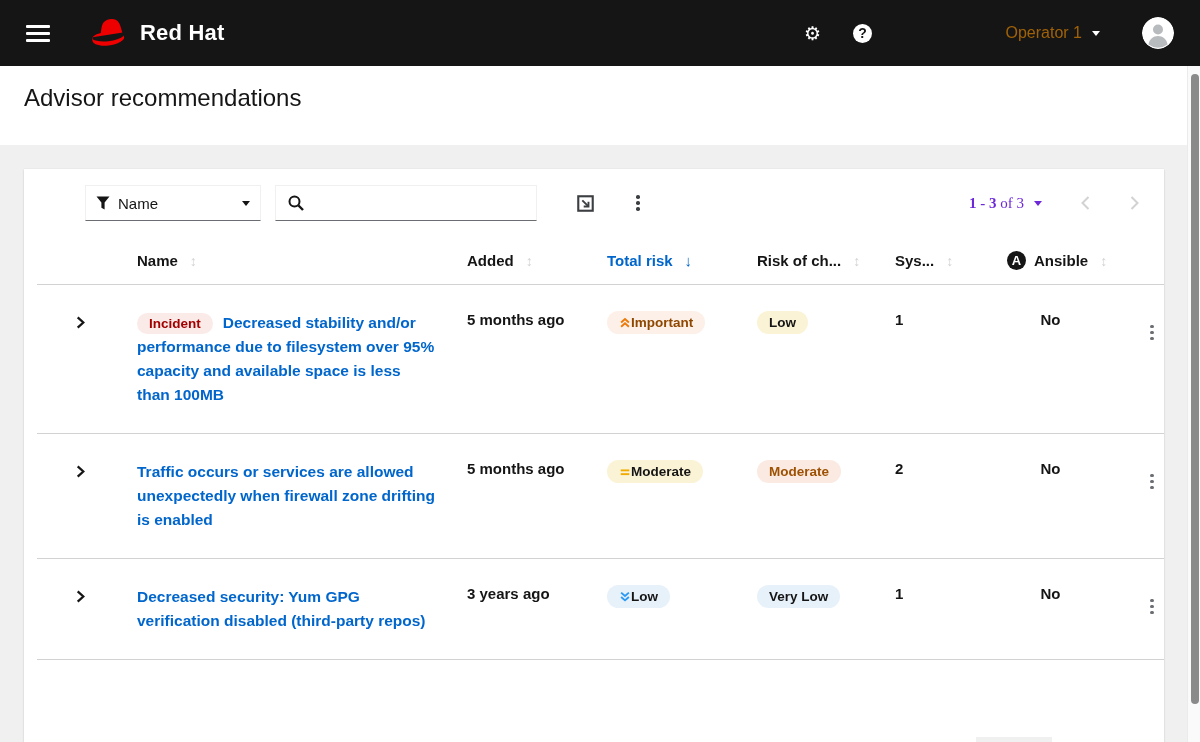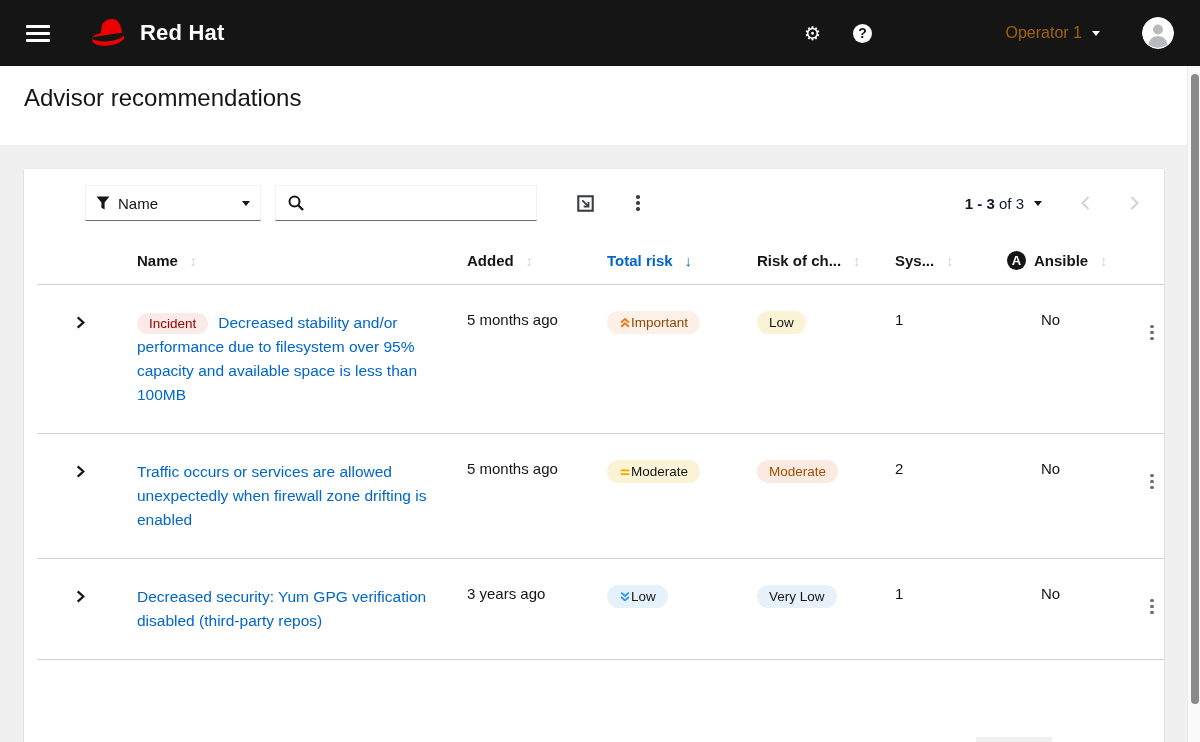--- a/index.html
+++ b/index.html
@@ -38,40 +38,40 @@
   .filter-select .caret { color:#151515; margin-left:auto; }
   .search-box { display:flex; align-items:center; width:262px; height:36px; margin-left:14px; background:#fff;
     border:1px solid #f0f0f0; border-bottom:1px solid #6a6e73; }
   .search-box input { border:none; outline:none; flex:1; height:100%; padding:0 10px; font-size:15px; font-family:inherit; color:#151515; }
   .search-box input::placeholder { color:#6a6e73; }
   .search-btn { background:none; border:none; padding:0 12px; cursor:pointer; color:#151515; display:flex; align-items:center; }
   .tb-icon-btn { background:none; border:none; cursor:pointer; color:#3c3f42; margin-left:40px; display:flex; align-items:center; }
   .kebab { display:inline-flex; flex-direction:column; gap:2.5px; align-items:center; }
   .kebab .dot { width:3.5px; height:3.5px; border-radius:50%; background:currentColor; }
   .pagination { margin-left:auto; display:flex; align-items:center; }
-  .pag-toggle { background:none; border:none; display:flex; align-items:center; gap:10px; font-size:15px; color:#0f172a; cursor:pointer; font-family:Liberation Sans, sans-serif; }
+  .pag-toggle { background:none; border:none; display:flex; align-items:center; gap:10px; font-size:15px; color:#6d28d9; cursor:pointer; font-family:Liberation Serif, serif; }
   .pag-range { font-weight:bold; }
   .pag-nav { background:none; border:none; color:#d2d2d2; margin-left:38px; cursor:default; display:flex; align-items:center; }
 
   
   .chips-row { display:flex; align-items:center; padding:6px 24px 22px 48px; }
   .chip-group { display:flex; align-items:center; gap:10px; background:#f0f0f0; border-radius:4px; padding:5px 6px 5px 12px; }
   .chip-group-label { font-size:15px; color:#151515; }
   .chip { display:flex; align-items:center; gap:9px; background:#fff; border:1px solid #d2d2d2; border-radius:3px; padding:3px 10px; font-size:13.5px; }
   .chip-close { background:none; border:none; color:#3c3f42; font-size:15px; font-weight:bold; line-height:1; cursor:pointer; }
   .clear-filters { margin-left:44px; background:none; border:none; color:#0066cc; font-size:16px; cursor:pointer; }
 
   
   table { border-collapse:collapse; width:100%; table-layout:fixed; }
   th { text-align:left; font-size:15px; font-weight:bold; color:#151515; padding:20px 8px 14px 24px; border-bottom:1px solid #d2d2d2; white-space:nowrap; overflow:hidden; }
   th .th-inner { display:flex; align-items:center; gap:12px; }
   th.sorted { color:#0066cc; }
   .sort-icon { color:#d2d2d2; font-size:14px; cursor:pointer; }
   .sort-icon.active { color:#0066cc; font-weight:bold; font-size:15px; }
-  td { vertical-align:top; padding:26px 8px 26px 24px; border-bottom:1px solid #d2d2d2; font-size:15px; color:#151515; }
+  td { vertical-align:top; padding:26px 8px 26px 24px; border-bottom:1px solid #d2d2d2; font-size:15px; color:#151515;font-weight:bold; }
   td.expand-cell { padding-left:38px; padding-top:30px; }
   .expand-btn { background:none; border:none; cursor:pointer; color:#151515; display:flex; }
   .rec-link { color:#0066cc; text-decoration:none; line-height:24px; font-size:15.5px; cursor:pointer; }
   .badge-incident { display:inline-block; background:#faeae8; color:#a30000; font-size:13.5px; padding:3px 12px; border-radius:999px; margin-right:10px; line-height:normal; }
   .pill { display:inline-flex; align-items:center; padding:3px 12px; border-radius:999px; font-size:13.5px; line-height:17px; }
   .pill.tr-important { background:#fdf0e8; color:#8f4700; }
   .pill.tr-moderate  { background:#fbf3d6; color:#151515; }
   .pill.tr-low       { background:#e7f1fa; color:#151515; }
   .pill.roc-low      { background:#fbf3d6; color:#151515; }
   .pill.roc-moderate { background:#fbeae2; color:#9e5102; }

